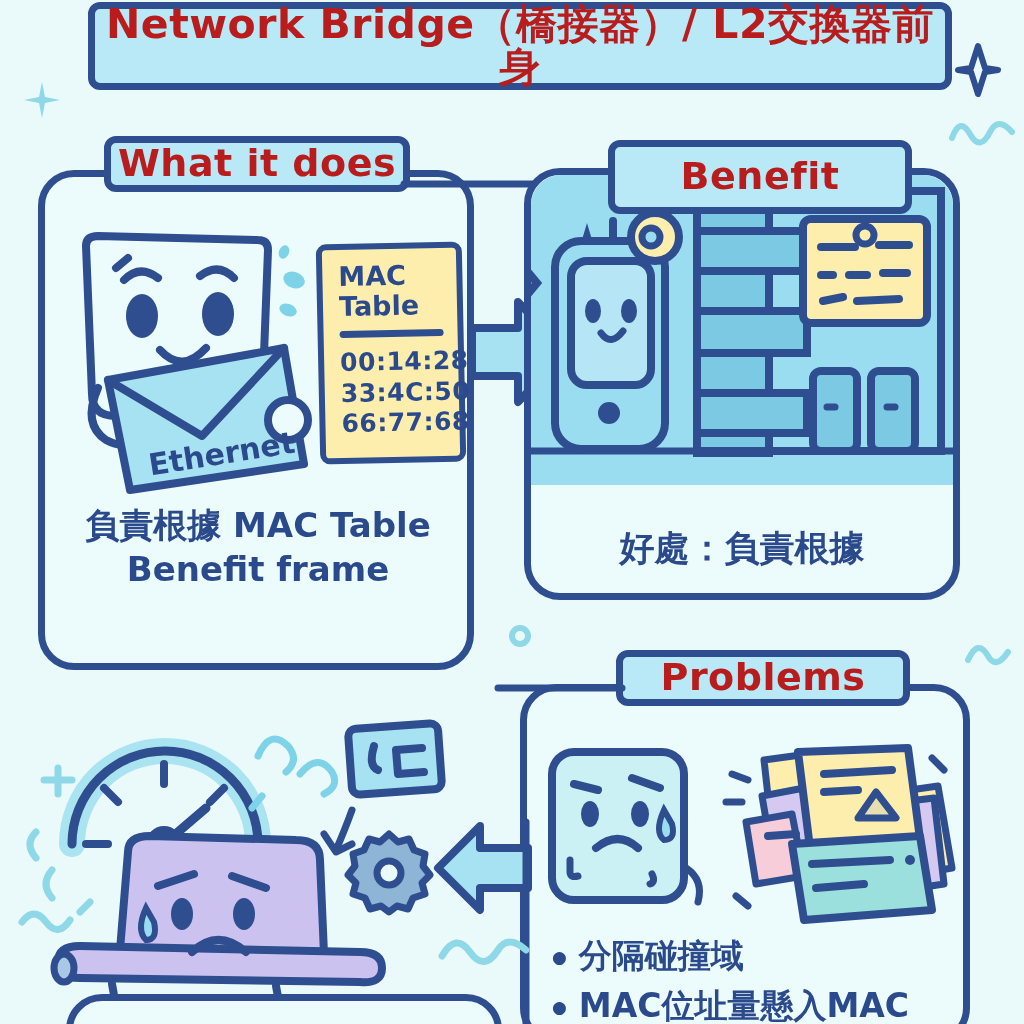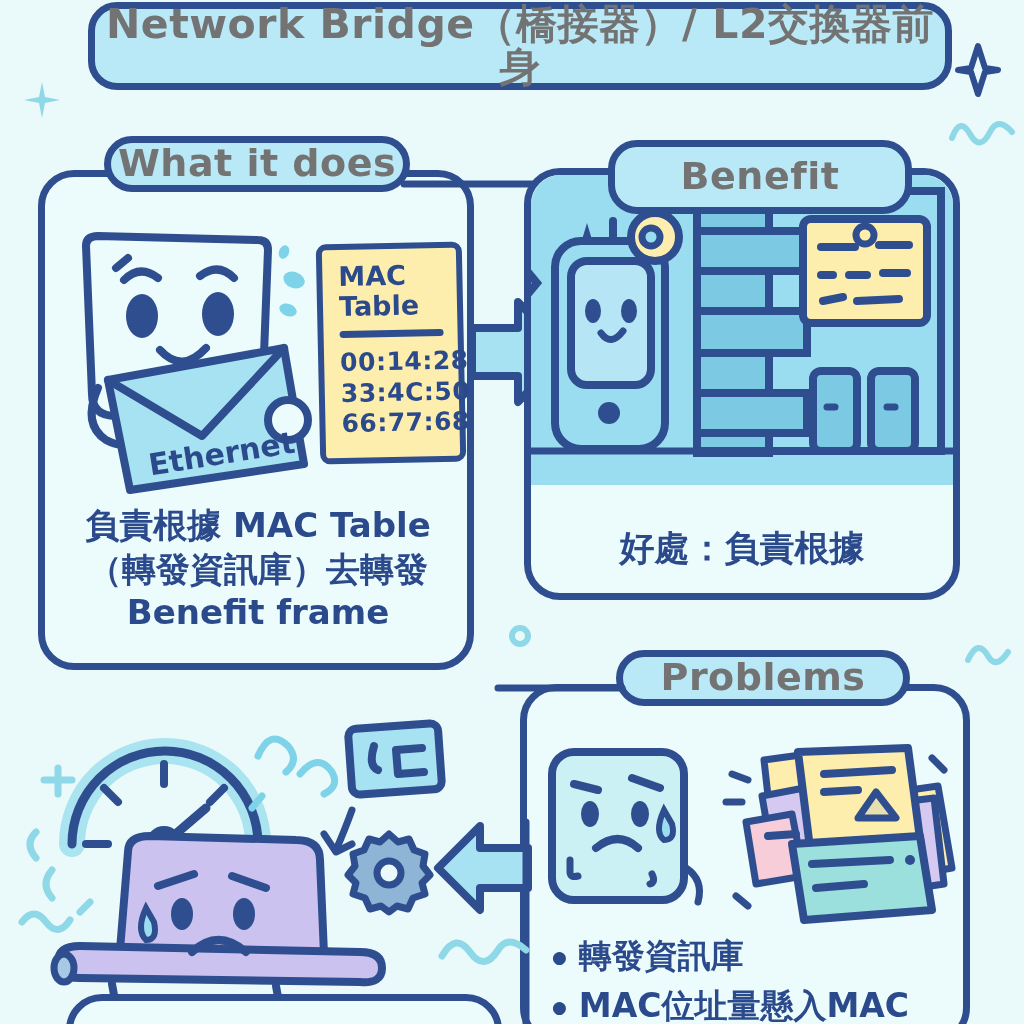--- a/index.html
+++ b/index.html
@@ -13,23 +13,23 @@
   .lay{position:absolute;}
 
   
   
 
   
   .pill{
     box-sizing:border-box;
     background:#b9e8f7;
     border:7px solid #2e4e8f;
-    border-radius:29px;
+    border-radius:12px;
     display:flex;align-items:center;justify-content:center;
-    color:#737373;
+    color:#b91c1c;
     font-weight:bold;
     letter-spacing:.5px;
     text-align:center;
     line-height:1.05;
   }
   .panel{
     box-sizing:border-box;
     background:#ecfbfb;
     border:7px solid #2e4e8f;
     border-radius:36px;
@@ -140,21 +140,20 @@
   </div>
 
   <div class="lay" style="left:462px;top:288px;">
     <svg width="118" height="130" viewBox="0 0 118 130">
       <path d="M10 40 L56 40 L56 14 L104 64 L56 114 L56 88 L10 88 Z" fill="#a7e2f2" stroke="#2e4e8f" stroke-width="8" stroke-linejoin="round"></path>
     </svg>
   </div>
 
   <div class="lay cap zh" style="left:56px;top:504px;width:404px;font-size:34px;">
     <div>負責根據 MAC Table</div>
-    <div>（轉發資訊庫）去轉發</div>
     <div>Benefit frame</div>
   </div>
 
   <div class="lay panel" style="left:524px;top:168px;width:436px;height:432px;"></div>
 
   <div class="lay" style="left:531px;top:175px;width:422px;height:310px;overflow:hidden;border-radius:30px 30px 0 0;">
     <svg width="422" height="310" viewBox="0 0 422 310">
       <rect x="0" y="0" width="422" height="310" fill="#9bddf0"></rect>
 
       <path d="M0 276 L422 276" stroke="#2e4e8f" stroke-width="7"></path>
@@ -254,21 +253,21 @@
       <path d="M318 70 L336 44 L356 70 Z" fill="#e8dfae" stroke="#2e4e8f" stroke-width="7" stroke-linejoin="round"></path>
       <path d="M252 96 L380 88 L392 162 L264 172 Z" fill="#9be0dc" stroke="#2e4e8f" stroke-width="8" stroke-linejoin="round"></path>
       <path d="M272 116 L350 112" stroke="#2e4e8f" stroke-width="8" stroke-linecap="round"></path>
       <path d="M276 140 L324 136" stroke="#2e4e8f" stroke-width="8" stroke-linecap="round"></path>
       <circle cx="370" cy="112" r="5" fill="#2e4e8f"></circle>
       <path d="M228 88 L256 86" stroke="#2e4e8f" stroke-width="8" stroke-linecap="round"></path>
     </svg>
   </div>
 
   <ul class="lay bulletlist zh" style="left:552px;top:932px;width:412px;">
-    <li>轉發資訊庫</li>
+    <li>分隔碰撞域</li>
     <li>MAC位址量懸⼊MAC</li>
   </ul>
 
   <div class="lay" style="left:432px;top:826px;">
     <svg width="112" height="106" viewBox="0 0 112 106">
       <path d="M96 22 L48 22 L48 0 L6 42 L48 84 L48 62 L96 62 Z" fill="#a7e2f2" stroke="#2e4e8f" stroke-width="8" stroke-linejoin="round"></path>
     </svg>
   </div>
 
   <div class="lay" style="left:516px;top:822px;">

